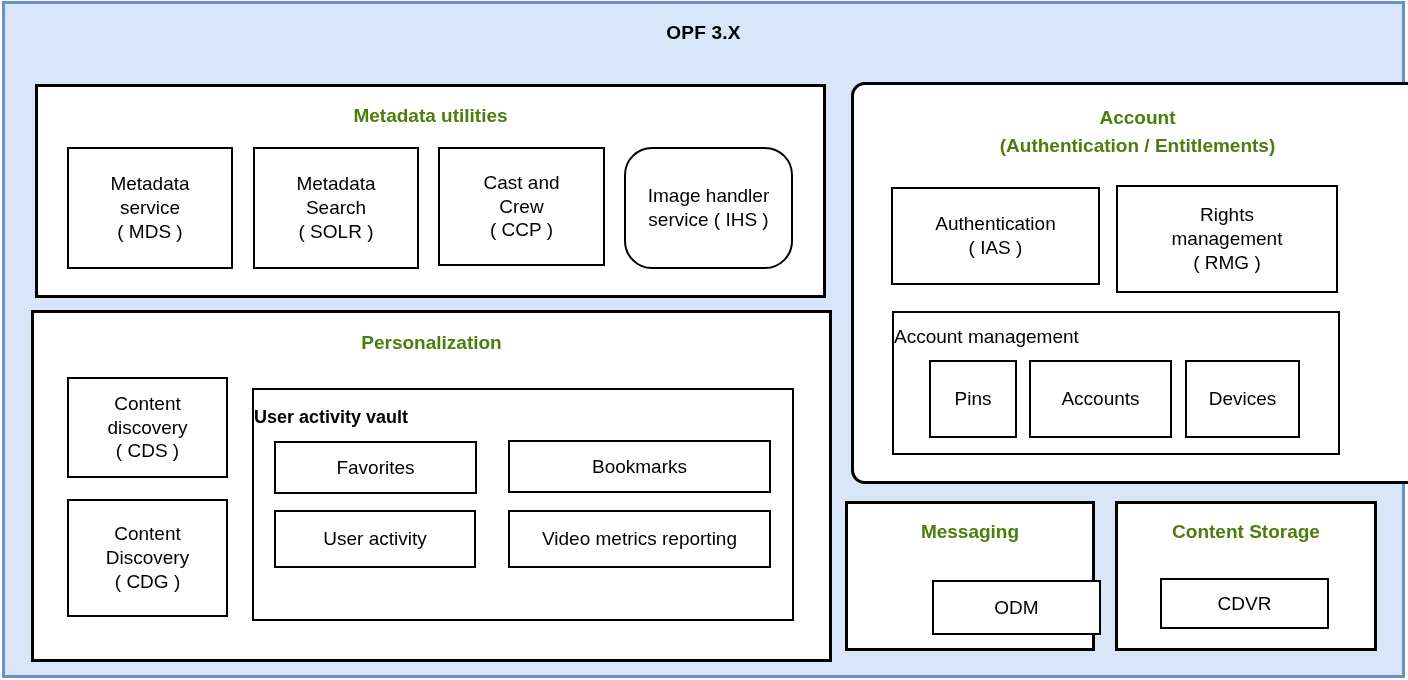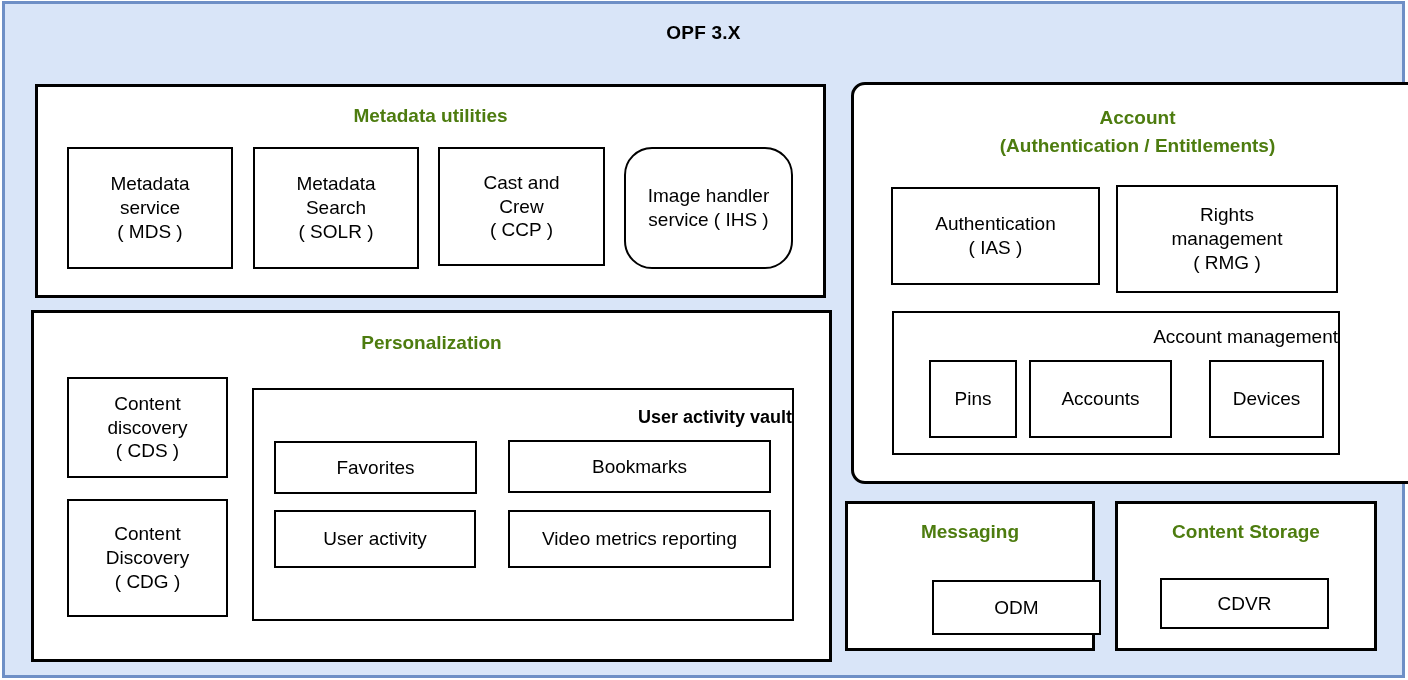--- a/index.html
+++ b/index.html
@@ -72,21 +72,21 @@
   .sub-panel {
     position: absolute;
     background: #ffffff;
     border: 2px solid #000000;
     box-sizing: border-box;
   }
   .sub-title {
     position: absolute;
     left: 0;
     width: 100%;
-    text-align: right;
+    text-align: left;
     color: #000000;
   }
 
   
   #metadata-panel { left: 30px;  top: 80px;  width: 791px;  height: 214px; }
   #metadata-panel .panel-title { top: 18px; font-size: 19px; }
   #box-mds { left: 29px;  top: 60px;  width: 166px; height: 122px; }
   #box-solr{ left: 215px; top: 60px;  width: 166px; height: 122px; }
   #box-ccp { left: 400px; top: 60px;  width: 167px; height: 119px; }
   #box-ihs { left: 586px; top: 60px;  width: 169px; height: 122px; border-radius: 28px; }
@@ -105,21 +105,21 @@
 
   
   #account-panel { left: 846px; top: 78px; width: 573px; height: 402px; border-radius: 14px; }
   #account-panel .panel-title { top: 19px; font-size: 19px; line-height: 1.45; }
   #box-ias { left: 37px;  top: 102px; width: 209px; height: 98px; }
   #box-rmg { left: 262px; top: 100px; width: 222px; height: 108px; }
   #acct-mgmt-panel { left: 38px; top: 226px; width: 448px; height: 144px; }
   #acct-mgmt-panel .sub-title { top: 13px; font-size: 19px; font-weight: normal; }
   #box-pins     { left: 35px;  top: 47px; width: 88px;  height: 78px; }
   #box-accounts { left: 135px; top: 47px; width: 143px; height: 78px; }
-  #box-devices  { left: 291px; top: 47px; width: 115px; height: 78px; margin-left: 24px; }
+  #box-devices  { left: 291px; top: 47px; width: 115px; height: 78px; }
 
   
   #messaging-panel { left: 840px; top: 497px; width: 250px; height: 150px; }
   #messaging-panel .panel-title { top: 17px; font-size: 19px; }
   #box-odm { left: 39px; top: 76px; width: 169px; height: 55px; margin-left: 45px; }
 
   
   #storage-panel { left: 1110px; top: 497px; width: 262px; height: 150px; }
   #storage-panel .panel-title { top: 17px; font-size: 19px; }
   #box-cdvr { left: 42px; top: 74px; width: 169px; height: 51px; }

